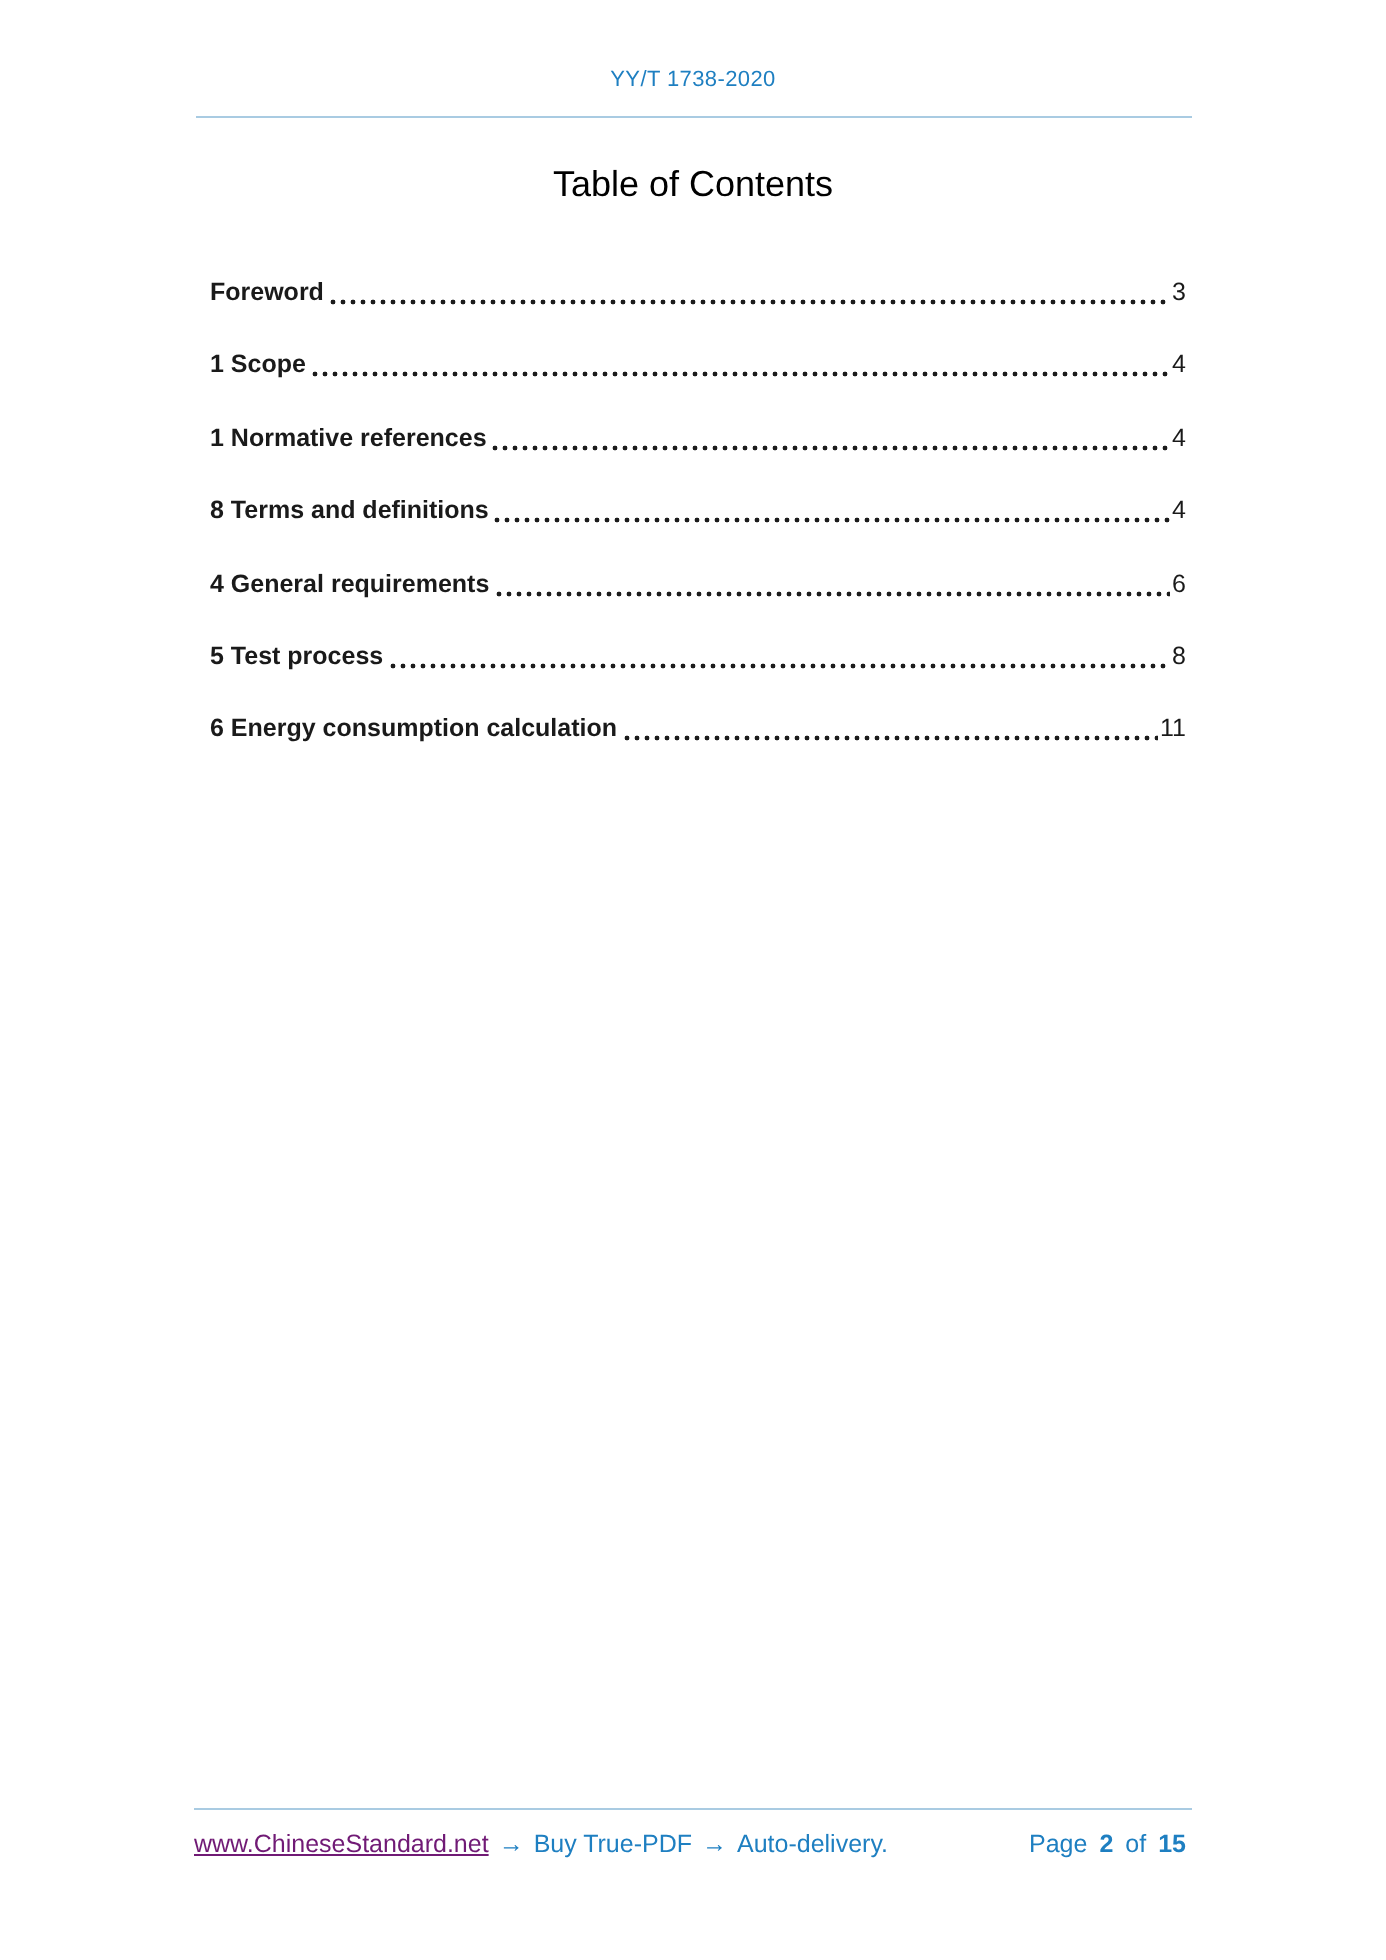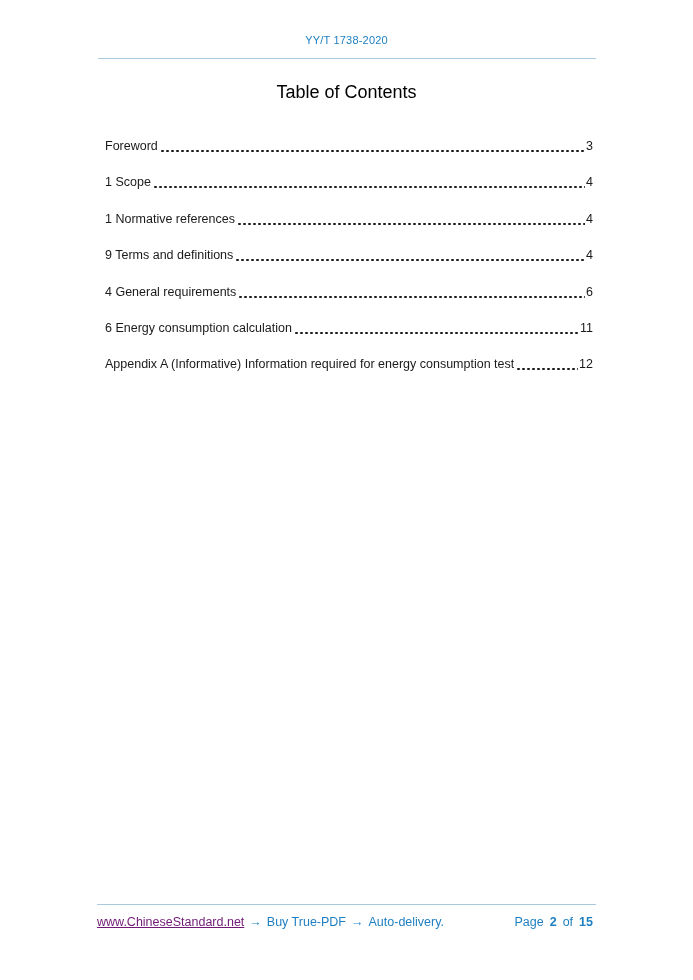--- a/index.html
+++ b/index.html
@@ -44,21 +44,21 @@
   }
   .toc-row {
     display: flex;
     align-items: flex-end;
     height: 14px;
     margin-bottom: 22.4px;
     font-size: 12.5px;
     color: #1a1a1a;
     cursor: pointer;
   }
-  .toc-label { white-space: nowrap; flex: 0 1 auto; overflow: hidden; }
+  .toc-label { white-space: nowrap; flex: 0 1 auto; overflow: hidden; font-weight: bold; }
   .toc-leader {
     flex: 1 1 auto;
     min-width: 4px;
     height: 12px;
     align-self: flex-end;
     margin: 0 1px 0 2px;
     background: radial-gradient(circle, #1c1c1c 1.05px, transparent 1.35px) left bottom / 5px 4px repeat-x;
   }
   .toc-page { white-space: nowrap; flex: 0 0 auto; }
 
@@ -106,43 +106,43 @@
       <span class="toc-page">4</span>
     </div>
 
     <div class="toc-row">
       <span class="toc-label">1 Normative references</span>
       <span class="toc-leader"></span>
       <span class="toc-page">4</span>
     </div>
 
     <div class="toc-row">
-      <span class="toc-label">9 Terms and definitions</span>
+      <span class="toc-label">8 Terms and definitions</span>
       <span class="toc-leader"></span>
       <span class="toc-page">4</span>
     </div>
 
     <div class="toc-row">
       <span class="toc-label">4 General requirements</span>
       <span class="toc-leader"></span>
       <span class="toc-page">6</span>
     </div>
 
+    <div class="toc-row">
+      <span class="toc-label">5 Test process</span>
+      <span class="toc-leader"></span>
+      <span class="toc-page">8</span>
+    </div>
 
     <div class="toc-row">
       <span class="toc-label">6 Energy consumption calculation</span>
       <span class="toc-leader"></span>
       <span class="toc-page">11</span>
     </div>
 
-    <div class="toc-row">
-      <span class="toc-label">Appendix A (Informative) Information required for energy consumption test</span>
-      <span class="toc-leader"></span>
-      <span class="toc-page">12</span>
-    </div>
 
 
   </div>
 
   <div class="footer-rule"></div>
 
   <div class="footer">
     <div class="footer-left">
       <span class="footer-link">www.ChineseStandard.net</span>
       <span>→</span>

